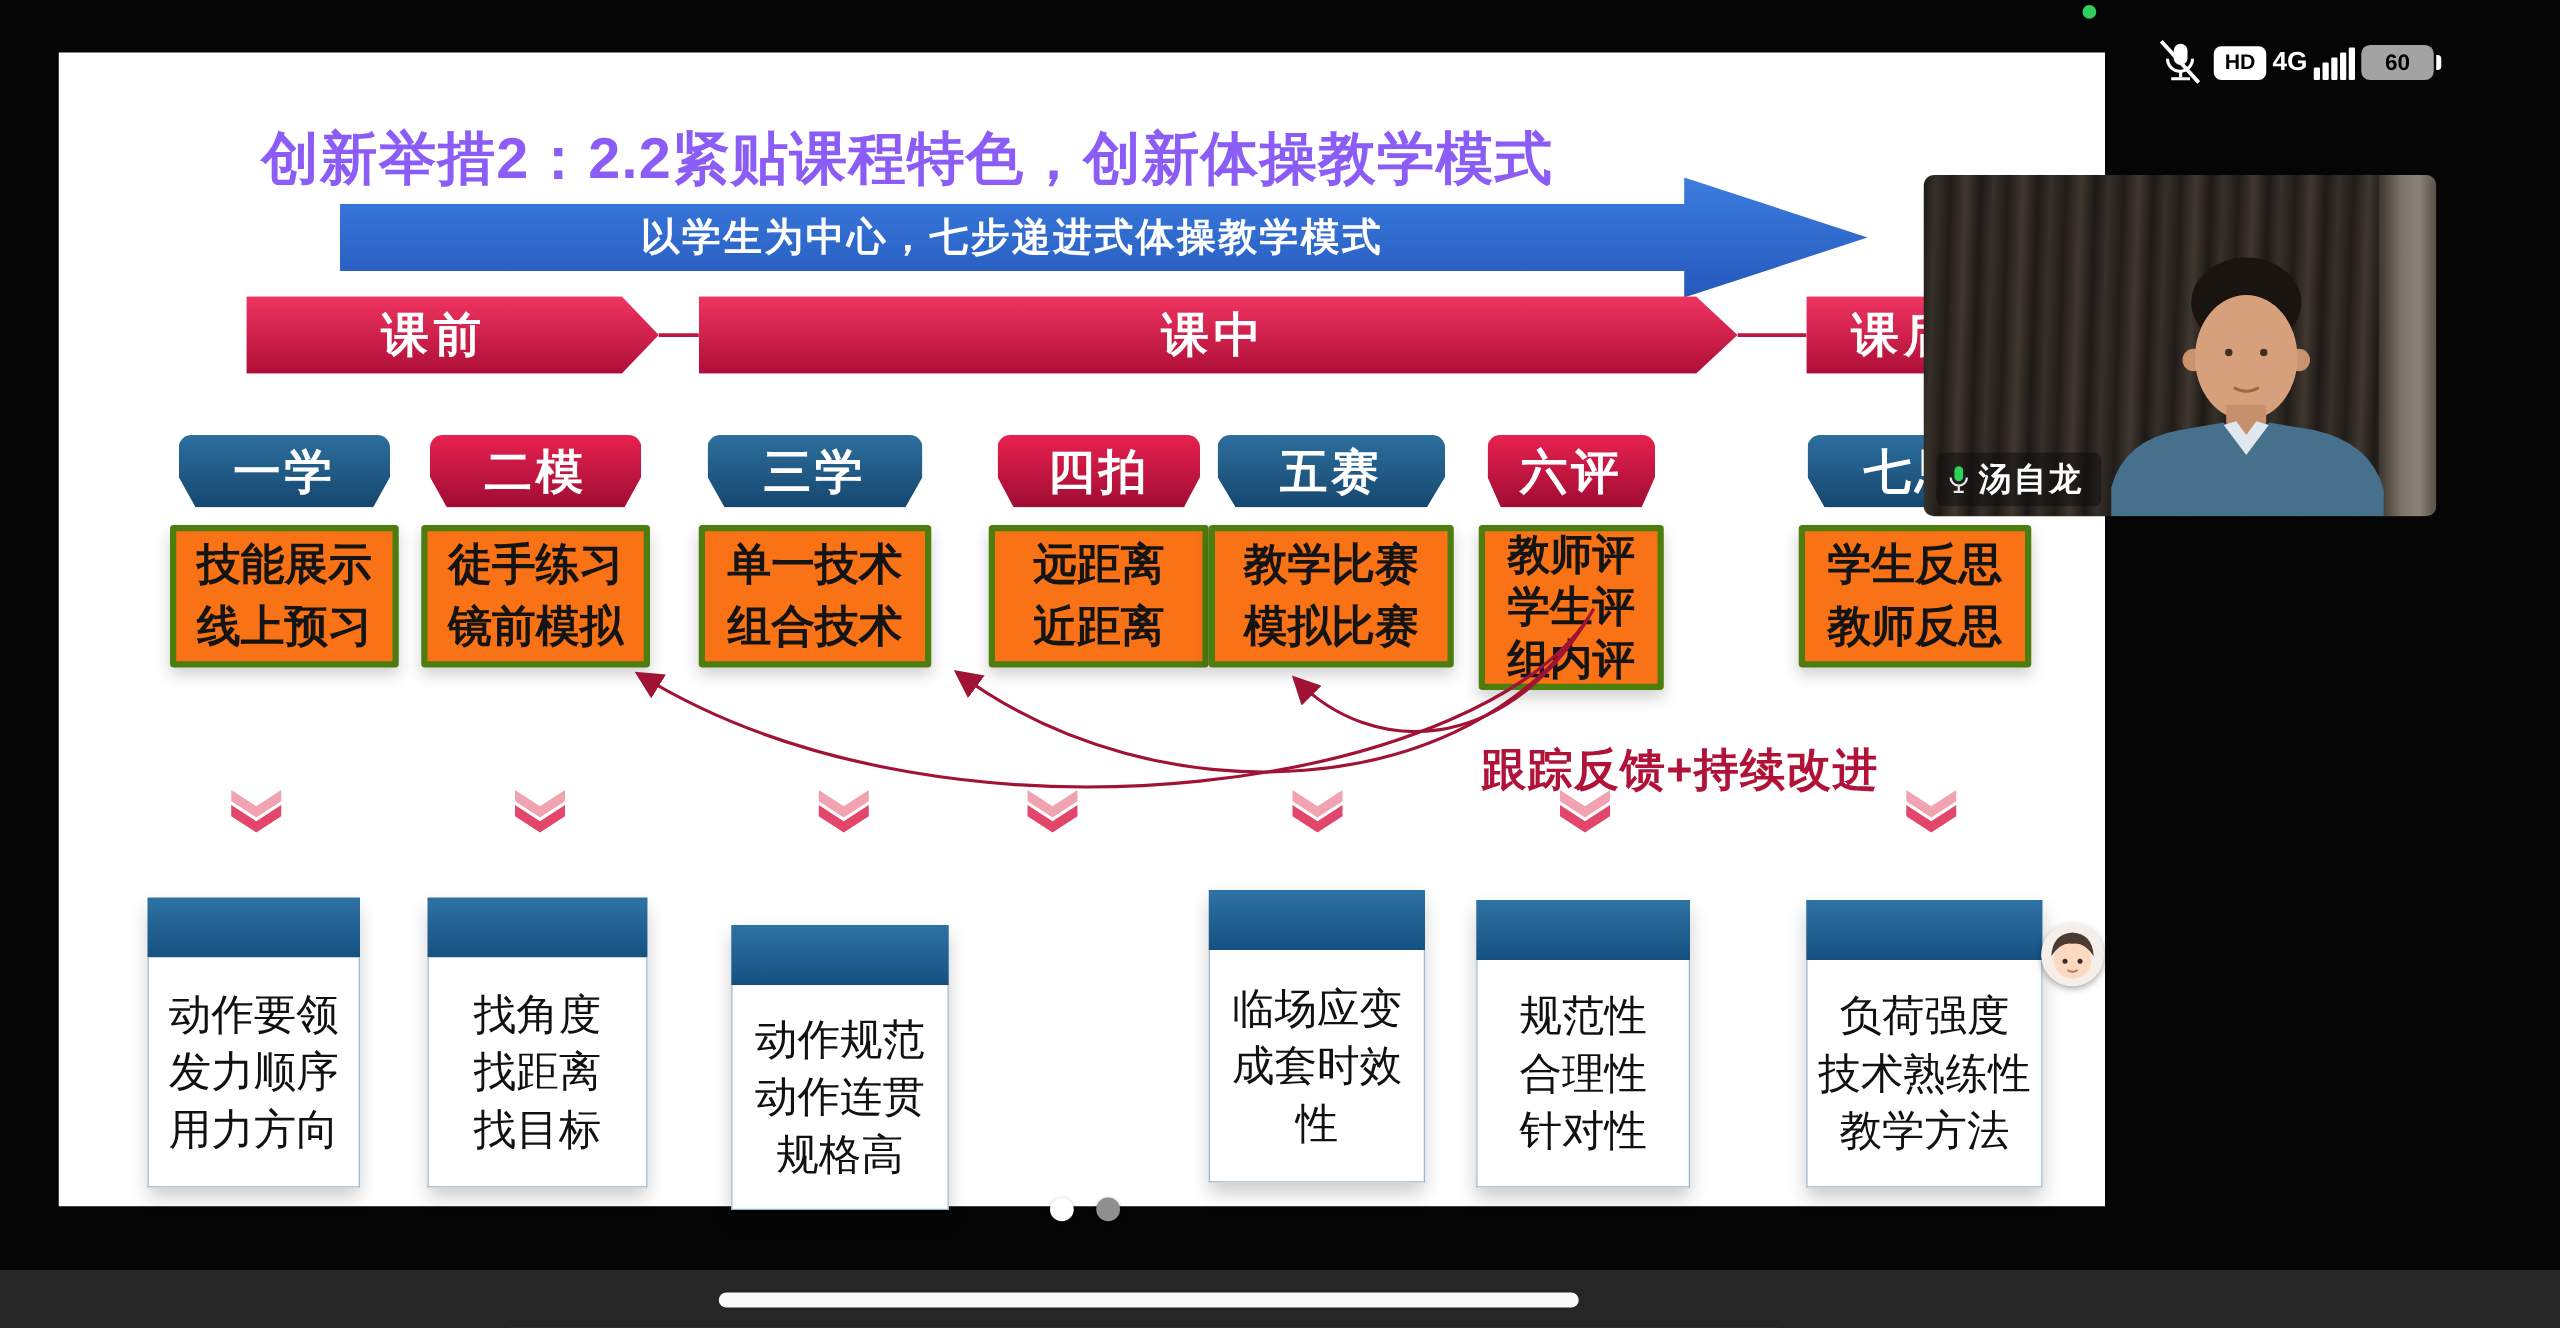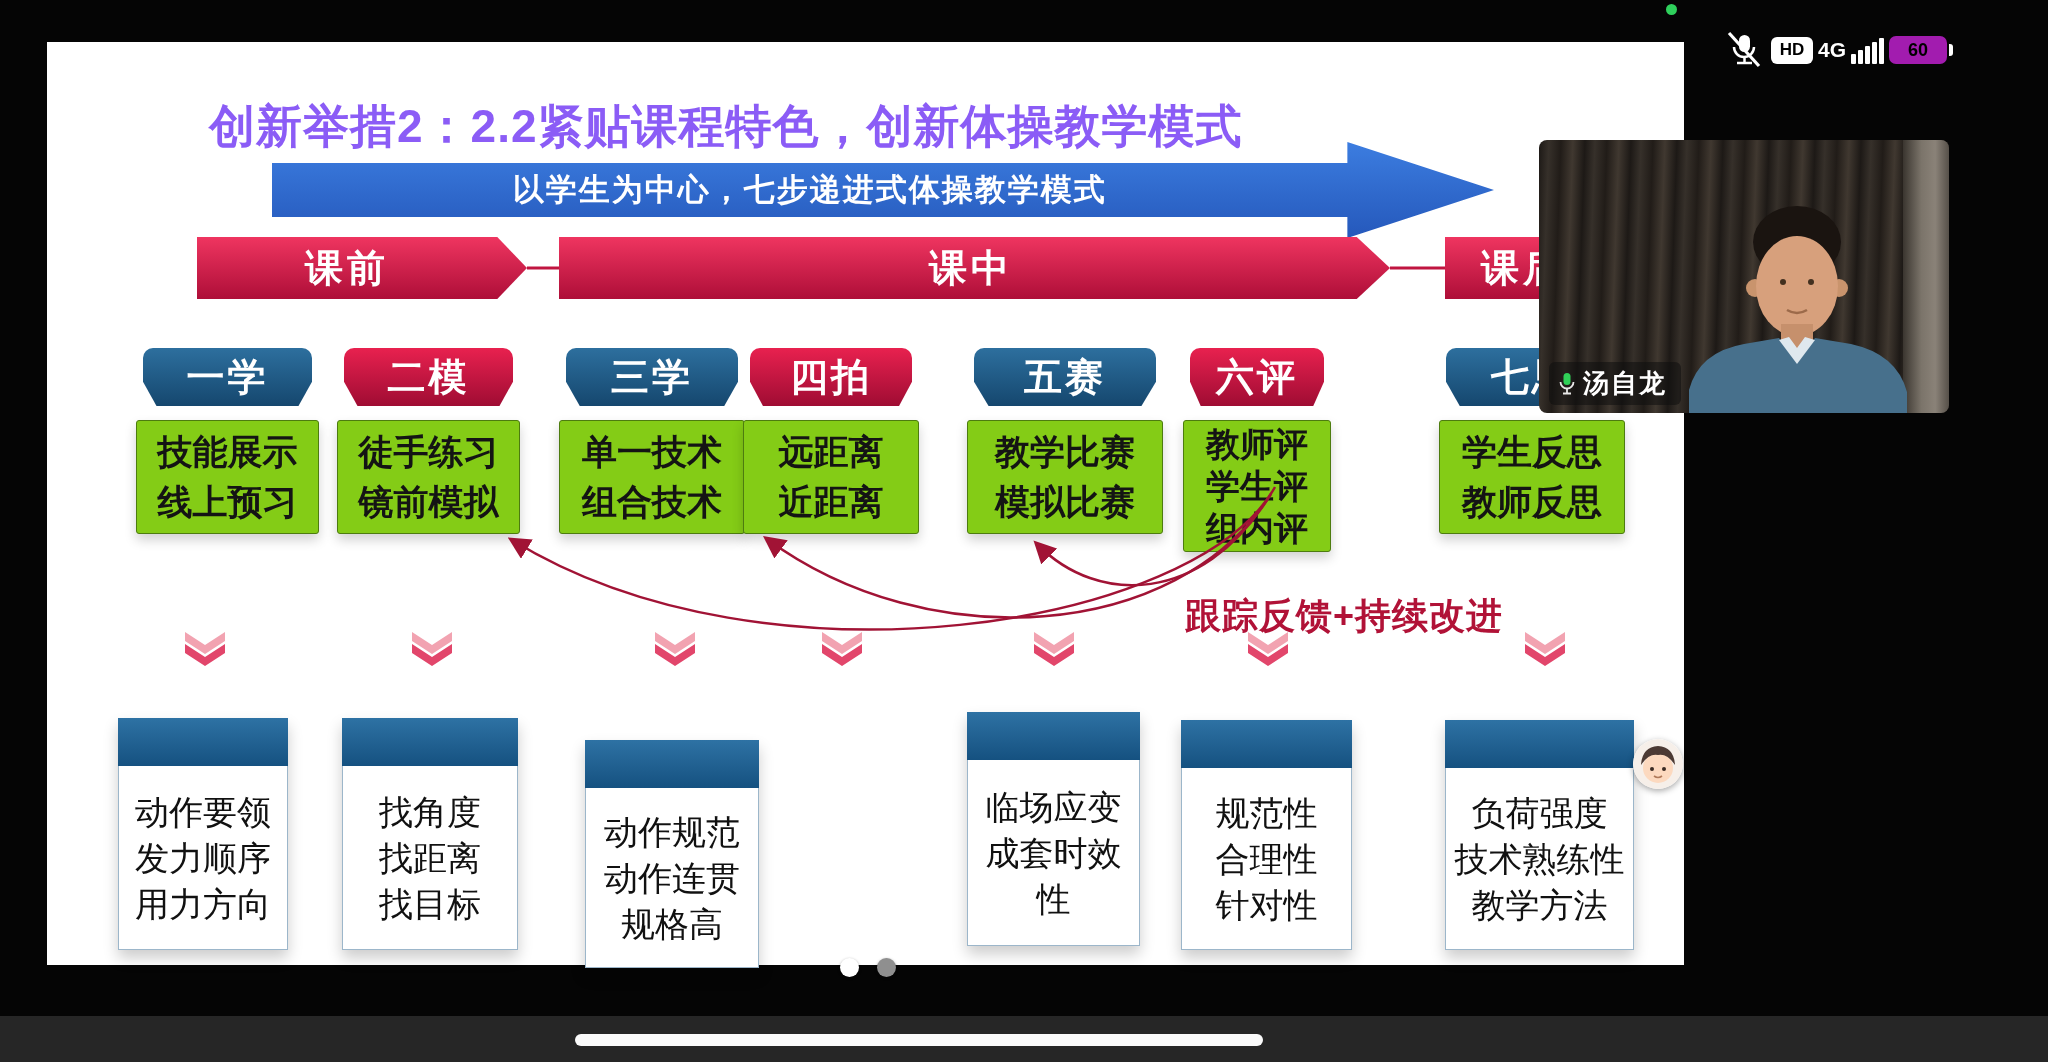--- a/index.html
+++ b/index.html
@@ -28,21 +28,21 @@
   .phase-post { left:1398px; width:239px; clip-path:polygon(0 0,90% 0,100% 50%,90% 100%,0 100%);
     justify-content:flex-start; padding-left:36px; }
 
   .step { position:absolute; top:290px; display:flex; flex-direction:column; }
   .step-head { height:58px; margin:16px 7px; display:flex; align-items:center; justify-content:center;
     color:#fff; font-size:38px; font-weight:bold; letter-spacing:3px;
     border-radius:10px 10px 0 0;
     clip-path:polygon(0 0,100% 0,100% 58%,92% 100%,8% 100%,0 58%); }
   .step-head.blue { background:linear-gradient(180deg,#2d6f9e,#15476e); }
   .step-head.red  { background:linear-gradient(180deg,#e8214f,#9f0c33); }
-  .step-body { margin-top:-2px; background:#84cc16; border:1px solid #4d7c0f;
+  .step-body { margin-top:-2px; background:#f97316; border:5px solid #4d7c0f;
     box-shadow:0 6px 12px rgba(0,0,0,.18); border-radius:3px;
     display:flex; flex-direction:column; align-items:center; justify-content:center;
     height:114px; }
   .step-item { font-size:35px; font-weight:600; color:#141414; line-height:50px; white-space:nowrap; }
   .step-body.tall { height:132px; }
   .step-body.tall .step-item { line-height:42px; font-size:34px; }
 
   .curves { position:absolute; left:0; top:0; width:1637px; height:923px; pointer-events:none; }
 
   .feedback { position:absolute; left:1138px; top:550px; font-size:36px; font-weight:bold;
@@ -61,21 +61,21 @@
   .online-dot { position:absolute; left:1666px; top:4px; width:11px; height:11px;
     border-radius:50%; background:#2fd05c; z-index:3; }
 
   .statusbar { position:absolute; left:1722px; top:30px; height:40px; display:flex;
     align-items:center; gap:5px; z-index:12; }
   .hd-badge { width:42px; height:27px; background:#fff; color:#000; border-radius:6px;
     display:flex; align-items:center; justify-content:center; font-size:17px; font-weight:bold; }
   .net-label { color:#fff; font-size:21px; font-weight:bold; }
   .sigbars { display:flex; align-items:flex-end; gap:2px; height:27px; }
   .sigbars span { width:5px; background:#fff; border-radius:1px; display:block; }
-  .battery { position:relative; width:58px; height:28px; background:#a21caf; border-radius:7px;
+  .battery { position:relative; width:58px; height:28px; background:#a3a3a3; border-radius:7px;
     display:flex; align-items:center; justify-content:center; color:#000;
     font-size:18px; font-weight:bold; }
   .battery .nub { position:absolute; right:-6px; top:8px; width:4px; height:12px;
     background:#fff; border-radius:0 3px 3px 0; }
 
   
   .video { position:absolute; left:1539px; top:140px; width:410px; height:273px;
     border-radius:8px; overflow:hidden; z-index:10;
     background:repeating-linear-gradient(92deg,#1d1916 0px,#36302a 10px,#211c18 22px,#403830 34px,#1d1916 46px); }
   .wall { position:absolute; right:0; top:0; bottom:0; width:46px;
@@ -130,21 +130,21 @@
         <div class="step-item">镜前模拟</div>
       </div>
     </div>
     <div class="step" style="left:512px;width:186px;">
       <div class="step-head blue">三学</div>
       <div class="step-body">
         <div class="step-item">单一技术</div>
         <div class="step-item">组合技术</div>
       </div>
     </div>
-    <div class="step" style="left:696px;width:176px;">
+    <div class="step" style="left:744px;width:176px;">
       <div class="step-head red">四拍</div>
       <div class="step-body">
         <div class="step-item">远距离</div>
         <div class="step-item">近距离</div>
       </div>
     </div>
     <div class="step" style="left:920px;width:196px;">
       <div class="step-head blue">五赛</div>
       <div class="step-body">
         <div class="step-item">教学比赛</div>

